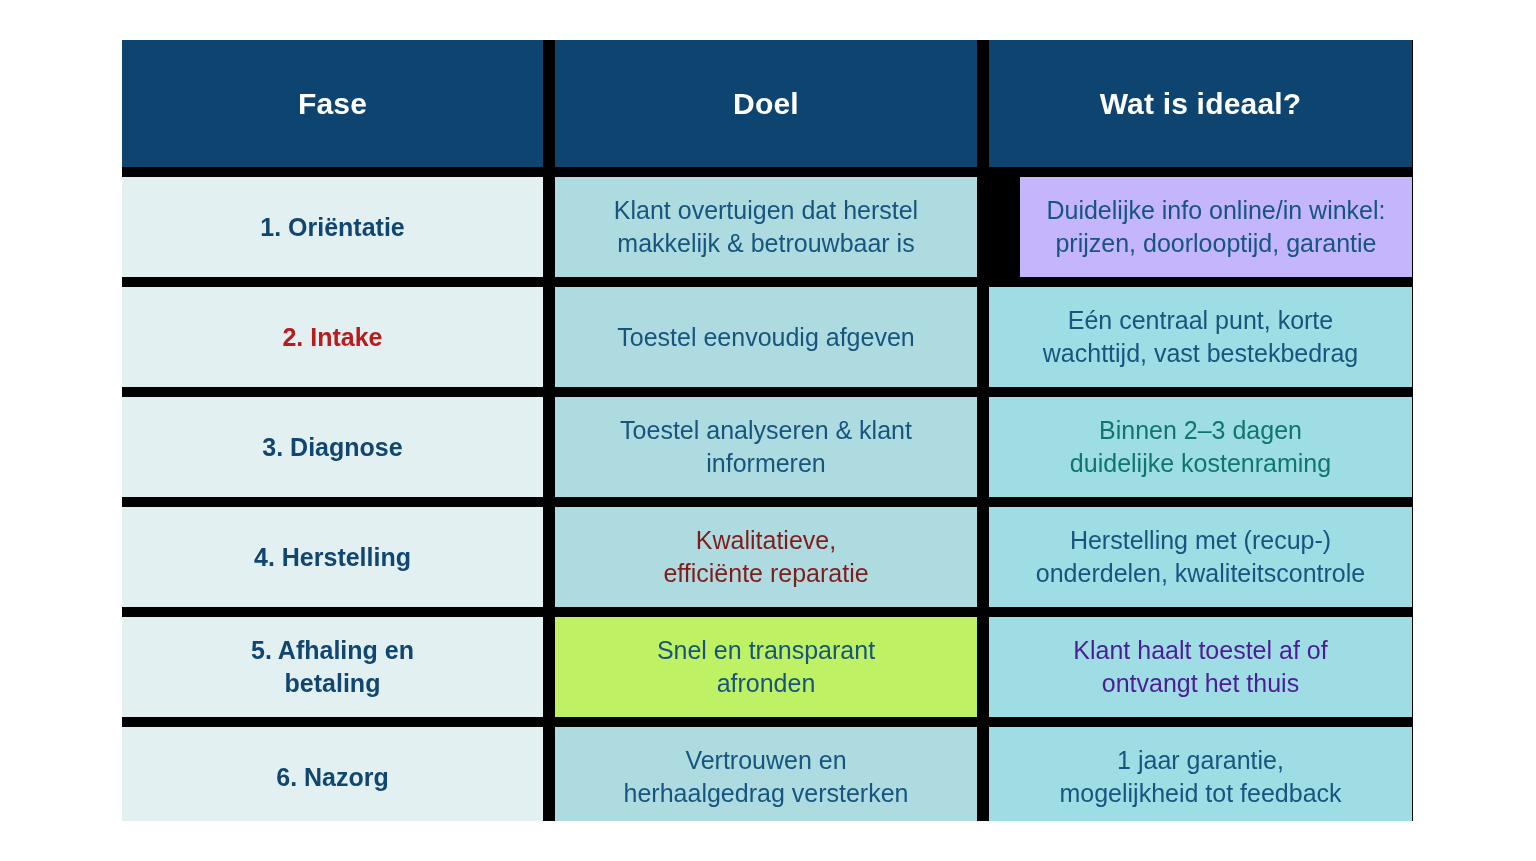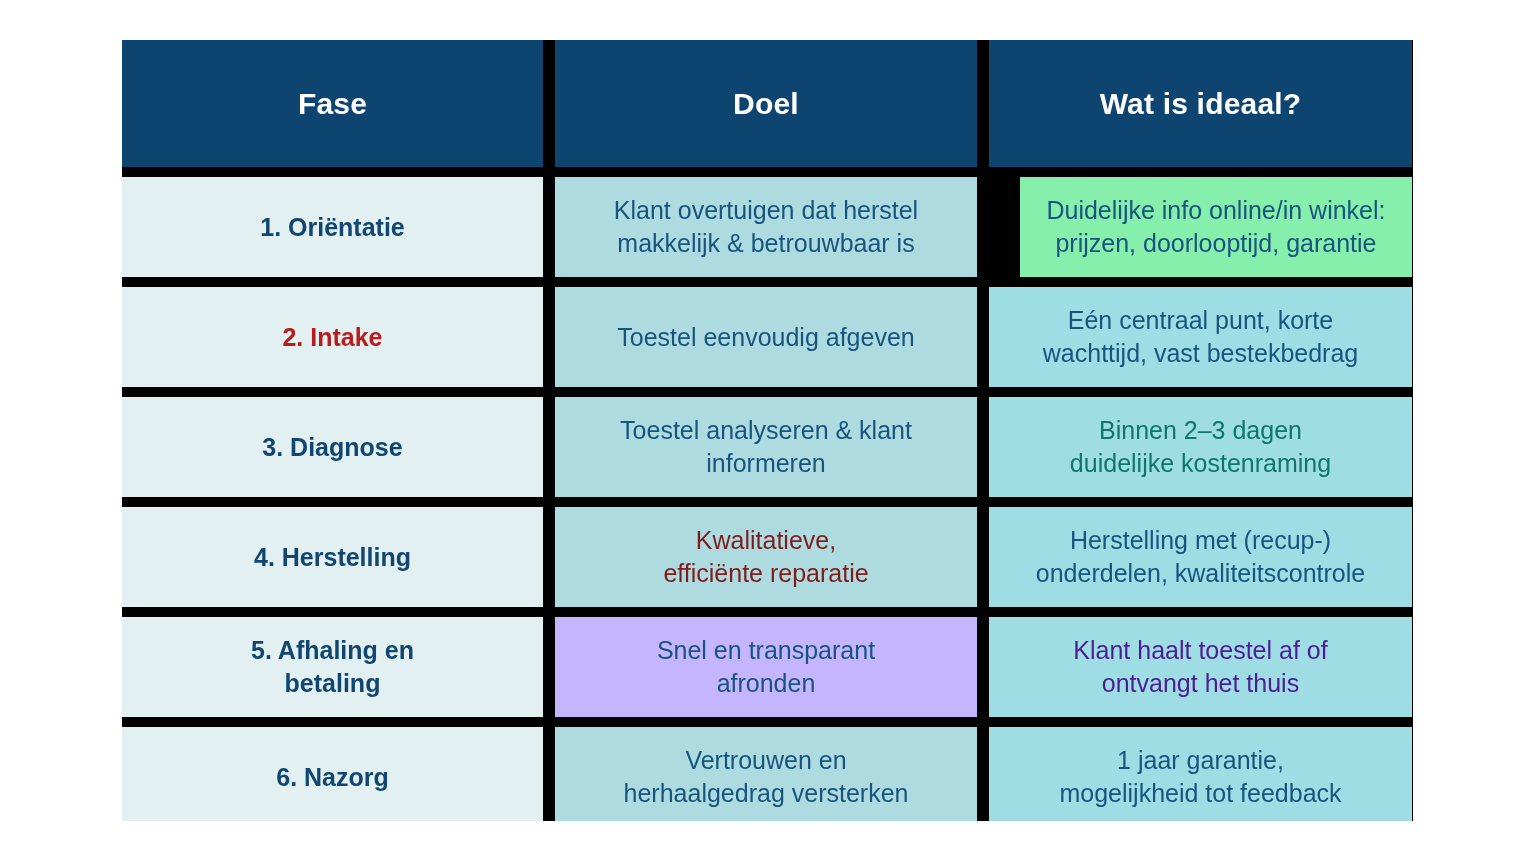--- a/index.html
+++ b/index.html
@@ -102,21 +102,21 @@
       <span class="txt">Wat is ideaal?</span>
     </div>
 
     <div class="cell c-phase" style="background: rgb(227, 240, 241); color: rgb(16, 70, 111);">
       <span class="txt">1. Oriëntatie</span>
     </div>
     <div class="cell c-goal" style="background: rgb(174, 219, 223); color: rgb(23, 85, 127);">
       <span class="txt">Klant overtuigen dat herstel
 makkelijk &amp; betrouwbaar is</span>
     </div>
-    <div class="cell c-ideal" style="background: #86efac; color: rgb(23, 85, 127); margin-left: 31px;">
+    <div class="cell c-ideal" style="background: #c4b5fd; color: rgb(23, 85, 127); margin-left: 31px;">
       <span class="txt">Duidelijke info online/in winkel:
 prijzen, doorlooptijd, garantie</span>
     </div>
 
     <div class="cell c-phase" style="background: rgb(227, 240, 241); color: #b91c1c;">
       <span class="txt">2. Intake</span>
     </div>
     <div class="cell c-goal" style="background: rgb(174, 219, 223); color: rgb(23, 85, 127);">
       <span class="txt">Toestel eenvoudig afgeven</span>
     </div>
@@ -146,21 +146,21 @@
     </div>
     <div class="cell c-ideal" style="background: rgb(159, 221, 228); color: rgb(23, 85, 127);">
       <span class="txt">Herstelling met (recup-)
 onderdelen, kwaliteitscontrole</span>
     </div>
 
     <div class="cell c-phase" style="background: rgb(227, 240, 241); color: rgb(16, 70, 111);">
       <span class="txt">5. Afhaling en
 betaling</span>
     </div>
-    <div class="cell c-goal" style="background: #c4b5fd; color: rgb(23, 85, 127);">
+    <div class="cell c-goal" style="background: #bef264; color: rgb(23, 85, 127);">
       <span class="txt">Snel en transparant
 afronden</span>
     </div>
     <div class="cell c-ideal" style="background: rgb(159, 221, 228); color: #4c1d95;">
       <span class="txt">Klant haalt toestel af of
 ontvangt het thuis</span>
     </div>
 
     <div class="cell c-phase" style="background: rgb(227, 240, 241); color: rgb(16, 70, 111);">
       <span class="txt">6. Nazorg</span>

